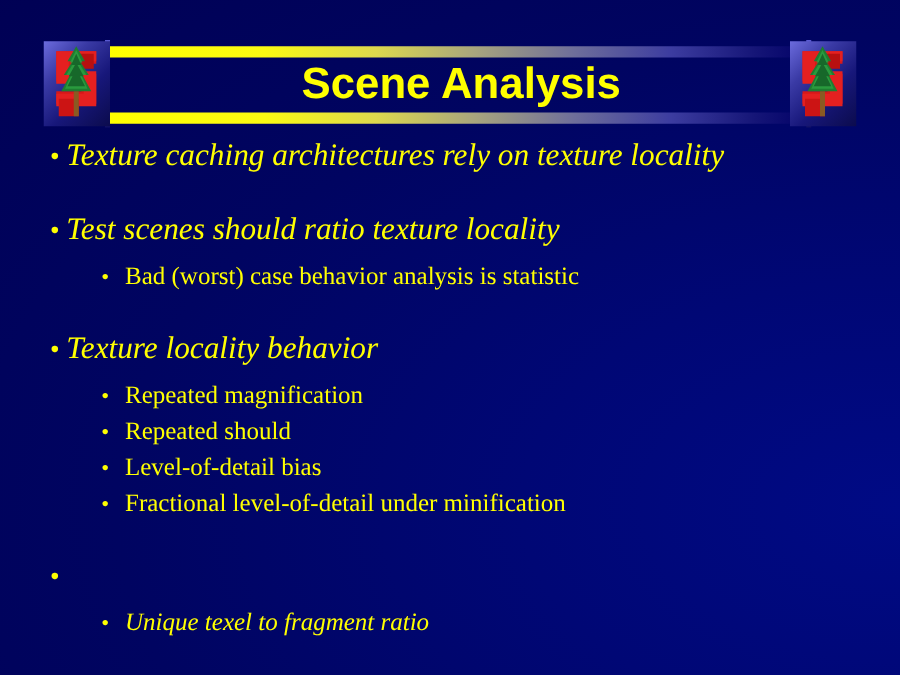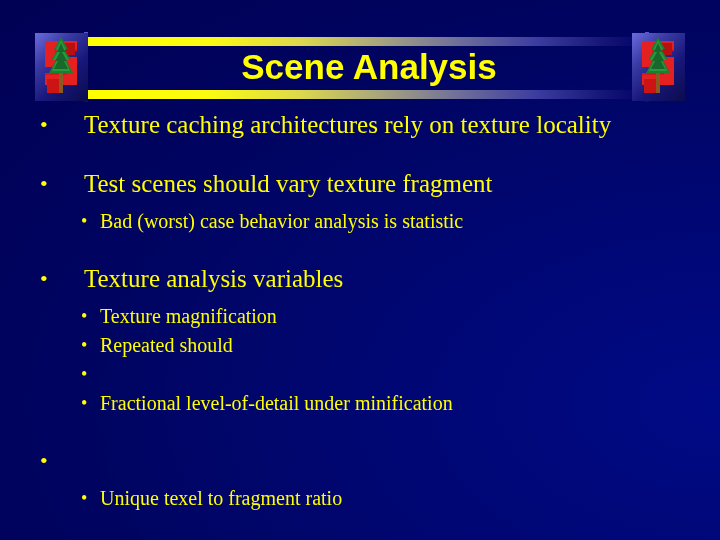--- a/index.html
+++ b/index.html
@@ -102,32 +102,32 @@
     color: #ffff00;
   }
 
   
   .lvl1 {
     height: 33px;
     line-height: 33px;
     font-size: 25px;
   }
   .lvl1 .marker { left: 40px; font-size: 22px; top: 0; }
-  .lvl1 .btext  { margin-left: 84px; }
+  .lvl1 .btext  { margin-left: 53px; font-style: italic; }
 
   
   .lvl2 {
     height: 29px;
     line-height: 29px;
     font-size: 20px;
   }
   .lvl2 .marker { left: 81px; font-size: 18px; top: 0; }
   .lvl2 .btext  { margin-left: 100px; }
 
-  .italic .btext { }
+  .italic .btext { font-style: italic; }
 
   .gap-lg { height: 26px; }
   .gap-sm { height: 7px; }
 </style>
 </head>
 <body>
 
 <div id="slide">
 
   <div id="title-banner">
@@ -163,29 +163,29 @@
       <rect x="24" y="40" width="4" height="20" fill="#8a5a22"></rect>
       <polygon points="26,4 33,16 29,16 36,27 31,27 38,40 14,40 21,27 16,27 23,16 19,16" fill="#1f7d31"></polygon>
       <polygon points="26,7 31,17 28,17 34,27 30,27 35,38 17,38 22,27 18,27 24,17 21,17" fill="#2a9a3e"></polygon>
       <polygon points="26,10 30,19 27,19 32,28 29,28 33,36 19,36 23,28 20,28 25,19 22,19" fill="#17682a"></polygon>
     </svg>
   </div>
 
   <div id="body-content">
       <div class="bullet-row lvl1"><span class="marker">•</span><span class="btext">Texture caching architectures rely on texture locality</span></div>
       <div class="gap-lg"></div>
-      <div class="bullet-row lvl1"><span class="marker">•</span><span class="btext">Test scenes should vary texture fragment</span></div>
+      <div class="bullet-row lvl1"><span class="marker">•</span><span class="btext">Test scenes should ratio texture locality</span></div>
       <div class="gap-sm"></div>
       <div class="bullet-row lvl2"><span class="marker">•</span><span class="btext">Bad (worst) case behavior analysis is statistic</span></div>
       <div class="gap-lg"></div>
-      <div class="bullet-row lvl1"><span class="marker">•</span><span class="btext">Texture analysis variables</span></div>
+      <div class="bullet-row lvl1"><span class="marker">•</span><span class="btext">Texture locality behavior</span></div>
       <div class="gap-sm"></div>
-      <div class="bullet-row lvl2"><span class="marker">•</span><span class="btext">Texture magnification</span></div>
+      <div class="bullet-row lvl2"><span class="marker">•</span><span class="btext">Repeated magnification</span></div>
       <div class="bullet-row lvl2"><span class="marker">•</span><span class="btext">Repeated should</span></div>
-      <div class="bullet-row lvl2"><span class="marker">•</span></div>
+      <div class="bullet-row lvl2"><span class="marker">•</span><span class="btext">Level-of-detail bias</span></div>
       <div class="bullet-row lvl2"><span class="marker">•</span><span class="btext">Fractional level-of-detail under minification</span></div>
       <div class="gap-lg"></div>
       <div class="bullet-row lvl1"><span class="marker">•</span></div>
       <div class="gap-sm"></div>
       <div class="bullet-row lvl2 italic"><span class="marker">•</span><span class="btext">Unique texel to fragment ratio</span></div>
     </div>
 
 </div>
 
 </body></html>

